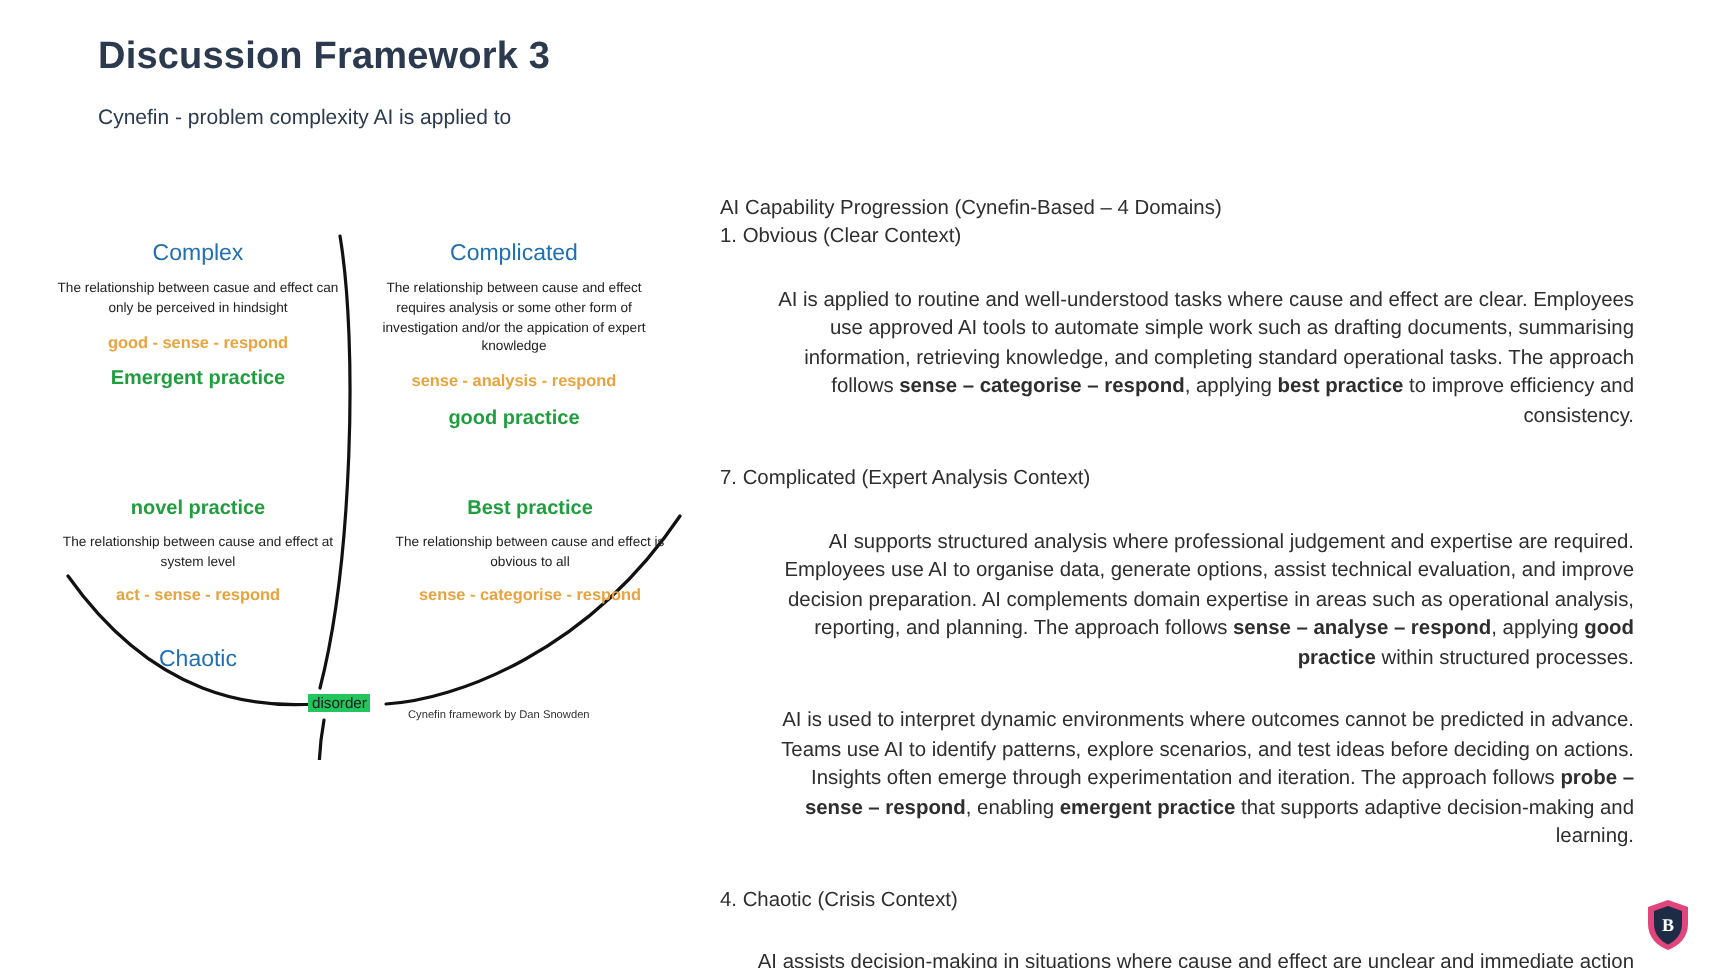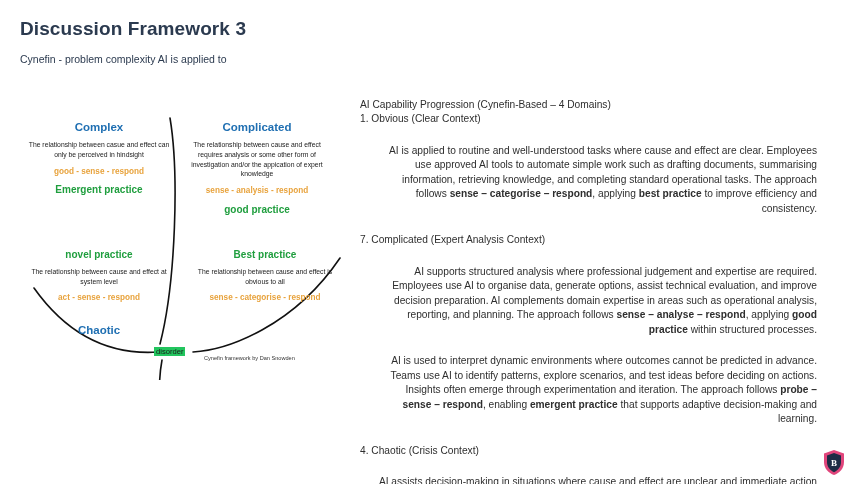--- a/index.html
+++ b/index.html
@@ -11,21 +11,21 @@
     height: 484px;
     background: #ffffff;
     font-family: "Liberation Sans", sans-serif;
     overflow: hidden;
     position: relative;
   }
 
   
   #slide-header {
     position: absolute;
-    left: 20px;
+    left: 49px;
     top: 18px;
     width: 500px;
   }
   #page-title {
     font-size: 19px;
     font-weight: bold;
     color: #2b3a4f;
     letter-spacing: 0.1px;
     margin: 0;
     line-height: 1.2;
@@ -57,21 +57,21 @@
     text-align: center;
     width: 150px;
   }
   .q-top-left   { left: 6px;   top: 8px; }
   .q-top-right  { left: 164px; top: 8px; }
   .q-bot-left   { left: 6px;   top: 136px; }
   .q-bot-right  { left: 172px; top: 136px; }
 
   .q-title {
     font-size: 11.5px;
-    font-weight: bold;
+    font-weight: normal;
     color: #1f6fb2;
     line-height: 1.25;
   }
   .q-desc {
     font-size: 6.8px;
     color: #222222;
     line-height: 1.42;
     margin: 6px 2px 0 2px;
   }
   .q-actions {

